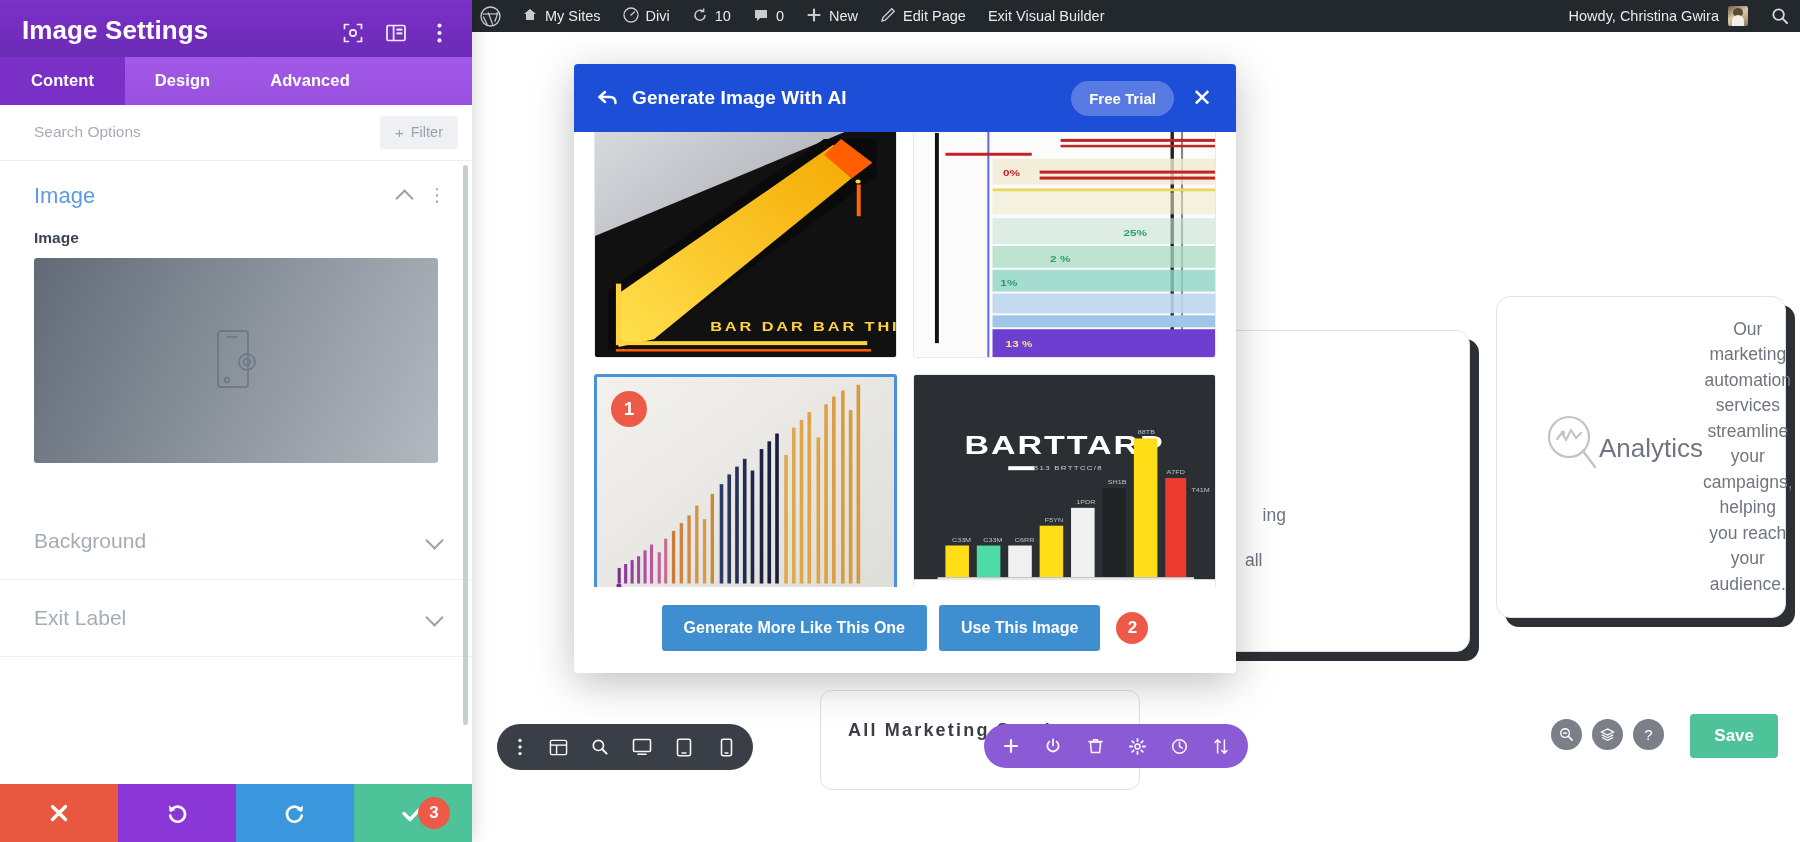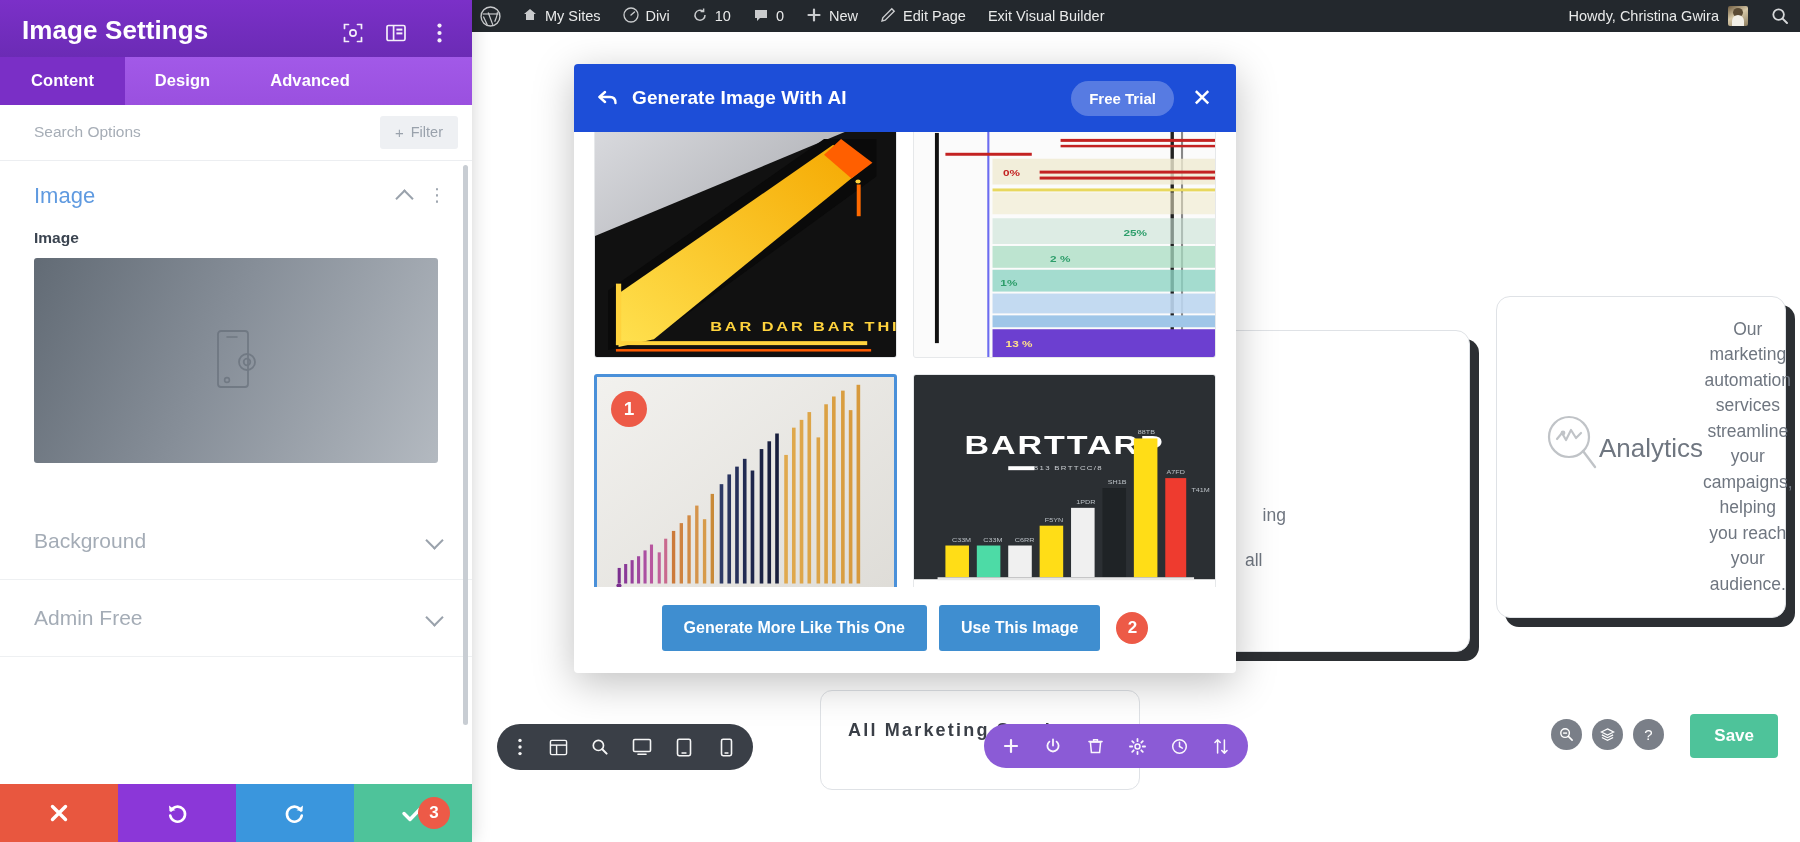--- a/index.html
+++ b/index.html
@@ -722,21 +722,21 @@
       </span>
     </div>
 
     <div style="height:40px;"></div>
 
     <div class="collapse-row">
       <span class="collapse-label">Background</span>
       <span class="chev-dn"></span>
     </div>
     <div class="collapse-row">
-      <span class="collapse-label">Admin Free</span>
+      <span class="collapse-label">Exit Label</span>
       <span class="chev-dn"></span>
     </div>
 
     <div class="scrollbar-track">
       <div class="scrollbar-thumb"></div>
     </div>
   </div>
 
   <div class="sp-actions">
     <div class="act act-red">

